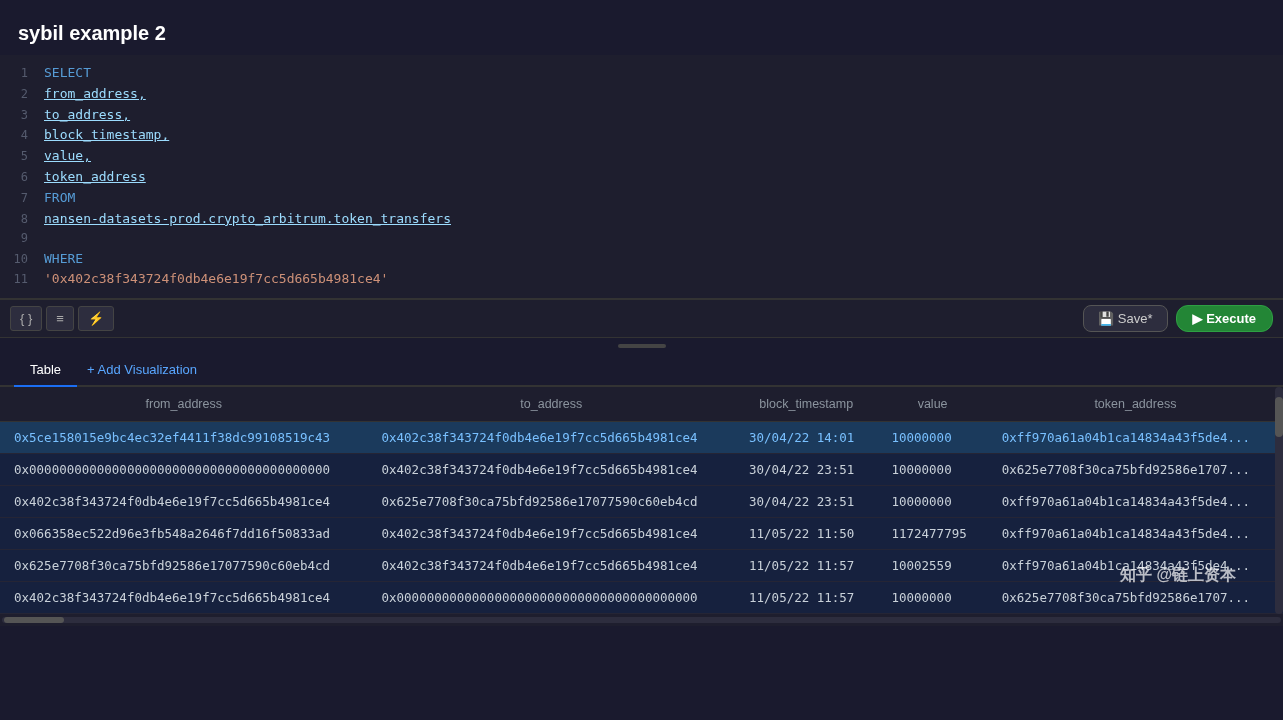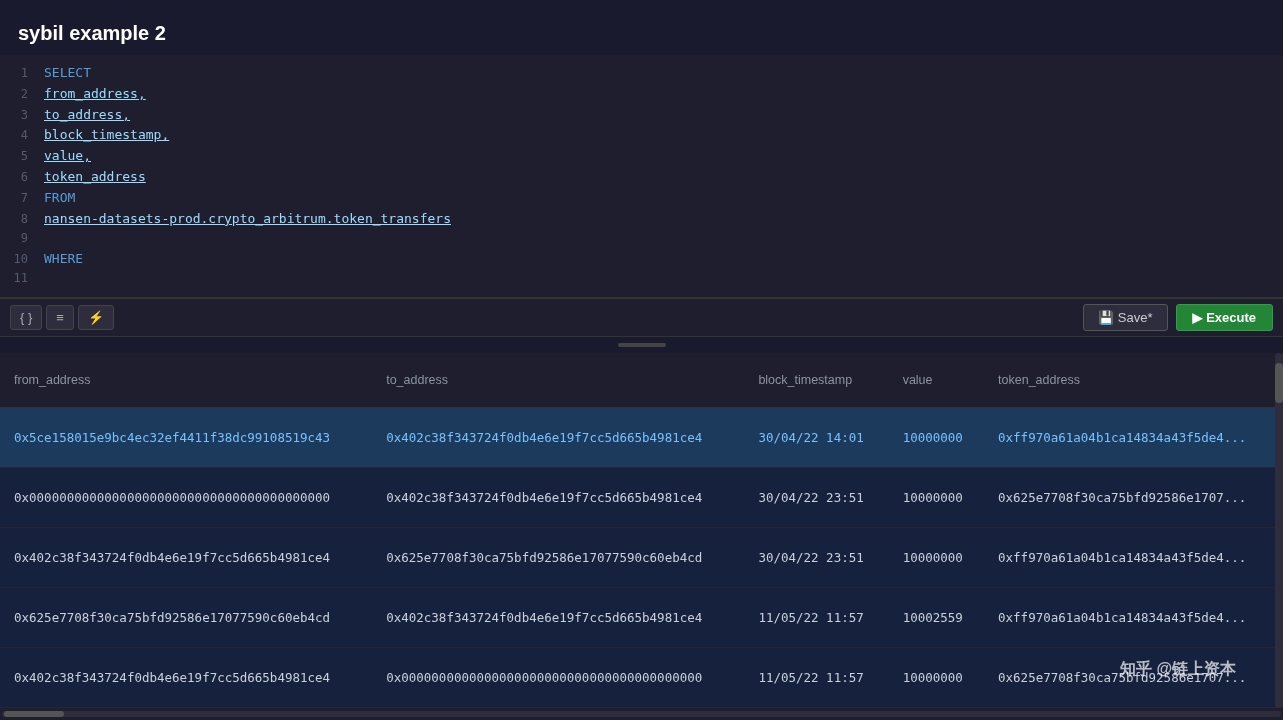--- a/index.html
+++ b/index.html
@@ -67,30 +67,30 @@
       margin-left: auto;
       display: flex;
       gap: 8px;
       align-items: center;
     }
     .save-btn {
       background: #2d2d3e;
       border: 1px solid #555;
       color: #ccc;
       padding: 5px 14px;
-      border-radius: 3px;
+      border-radius: 8px;
       cursor: pointer;
       font-size: 13px;
     }
     .execute-btn {
       background: #238636;
       border: 1px solid #2ea043;
       color: #fff;
       padding: 5px 16px;
-      border-radius: 3px;
+      border-radius: 12px;
       cursor: pointer;
       font-size: 13px;
       font-weight: bold;
     }
     .divider-bar {
       background: #1a1a2e;
       display: flex;
       justify-content: center;
       align-items: center;
       padding: 6px 0;
@@ -138,35 +138,35 @@
       background: #16213e;
     }
     table {
       width: 100%;
       border-collapse: collapse;
       font-size: 12.5px;
     }
     thead th {
       background: #1e1e2e;
       color: #8b949e;
-      text-align: left;
-      padding: 20px 14px;
+      text-align: center;
+      padding: 10px 14px;
       border-bottom: 1px solid #333;
       font-weight: normal;
       font-family: Arial, sans-serif;
       white-space: nowrap;
     }
     tbody tr {
       border-bottom: 1px solid #252535;
     }
     tbody tr.highlighted {
       background: #1b3a5c;
     }
     tbody td {
-      padding: 22px 14px;
+      padding: 8px 14px;
       color: #c9d1d9;
       white-space: nowrap;
       overflow: hidden;
       text-overflow: ellipsis;
       max-width: 380px;
     }
     .td-highlight {
       background: #1b3a5c;
       color: #79c0ff;
     }
@@ -263,39 +263,44 @@
       <div class="line">
         <span class="line-num">9</span>
         <span></span>
       </div>
       <div class="line">
         <span class="line-num">10</span>
         <span><span class="kw">WHERE</span></span>
       </div>
       <div class="line">
         <span class="line-num">11</span>
+        <span><span class="str">    '0x402c38f343724f0db4e6e19f7cc5d665b4981ce4'</span></span>
       </div>
     </div>
 </div>
 
 <div class="toolbar">
   <button class="toolbar-btn">{ }</button>
   <button class="toolbar-btn">≡</button>
   <button class="toolbar-btn">⚡</button>
   <div class="toolbar-right">
     <button class="save-btn">💾 Save*</button>
     <button class="execute-btn">▶ Execute</button>
   </div>
 </div>
 
 <div class="divider-bar">
   <div class="divider-handle"></div>
 </div>
 
 <div class="results-area">
+  <div class="tabs">
+    <div class="tab active">Table</div>
+    <div class="add-viz">+ Add Visualization</div>
+  </div>
 
   <div class="table-container" style="position:relative;">
     <table>
       <thead>
         <tr>
 
         <th>from_address</th>
             <th>to_address</th>
             <th>block_timestamp</th>
             <th>value</th>
@@ -316,20 +321,27 @@
             <td>0x402c38f343724f0db4e6e19f7cc5d665b4981ce4</td>
             <td>30/04/22  23:51</td>
             <td>10000000</td>
             <td>0x625e7708f30ca75bfd92586e1707...</td>
           </tr>
           <tr>
             <td>0x402c38f343724f0db4e6e19f7cc5d665b4981ce4</td>
             <td>0x625e7708f30ca75bfd92586e17077590c60eb4cd</td>
             <td>30/04/22  23:51</td>
             <td>10000000</td>
+            <td>0xff970a61a04b1ca14834a43f5de4...</td>
+          </tr>
+          <tr>
+            <td>0x066358ec522d96e3fb548a2646f7dd16f50833ad</td>
+            <td>0x402c38f343724f0db4e6e19f7cc5d665b4981ce4</td>
+            <td>11/05/22  11:50</td>
+            <td>1172477795</td>
             <td>0xff970a61a04b1ca14834a43f5de4...</td>
           </tr>
           <tr>
             <td>0x625e7708f30ca75bfd92586e17077590c60eb4cd</td>
             <td>0x402c38f343724f0db4e6e19f7cc5d665b4981ce4</td>
             <td>11/05/22  11:57</td>
             <td>10002559</td>
             <td>0xff970a61a04b1ca14834a43f5de4...</td>
           </tr>
           <tr>

